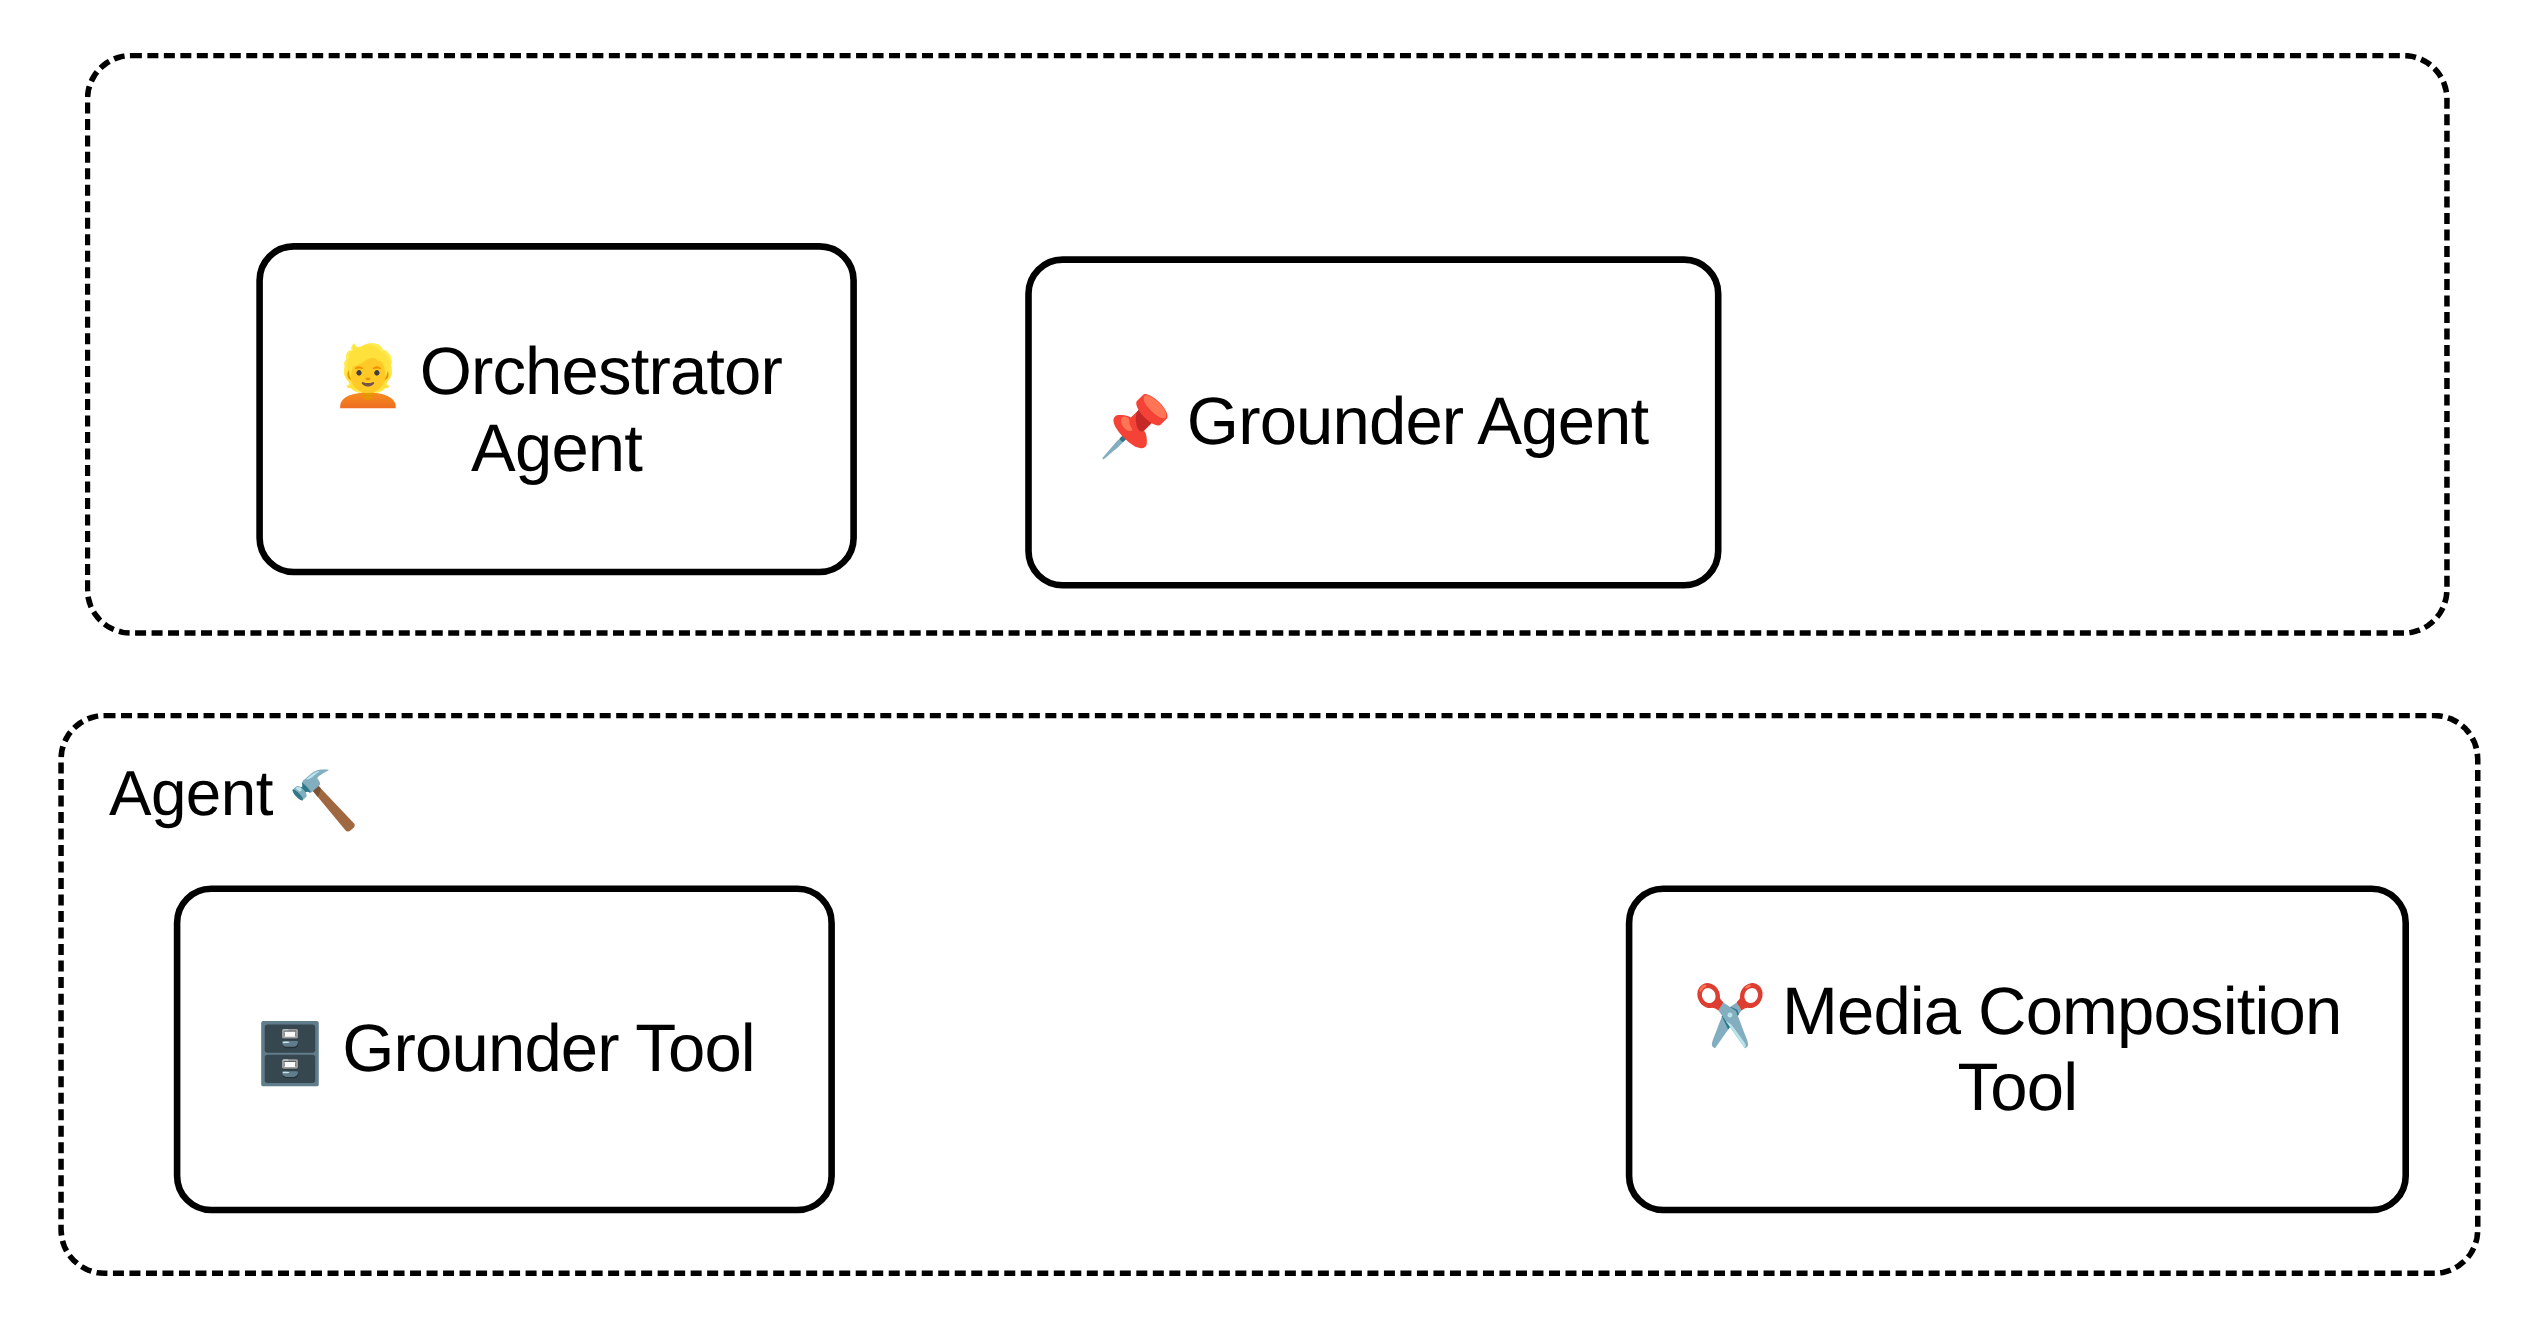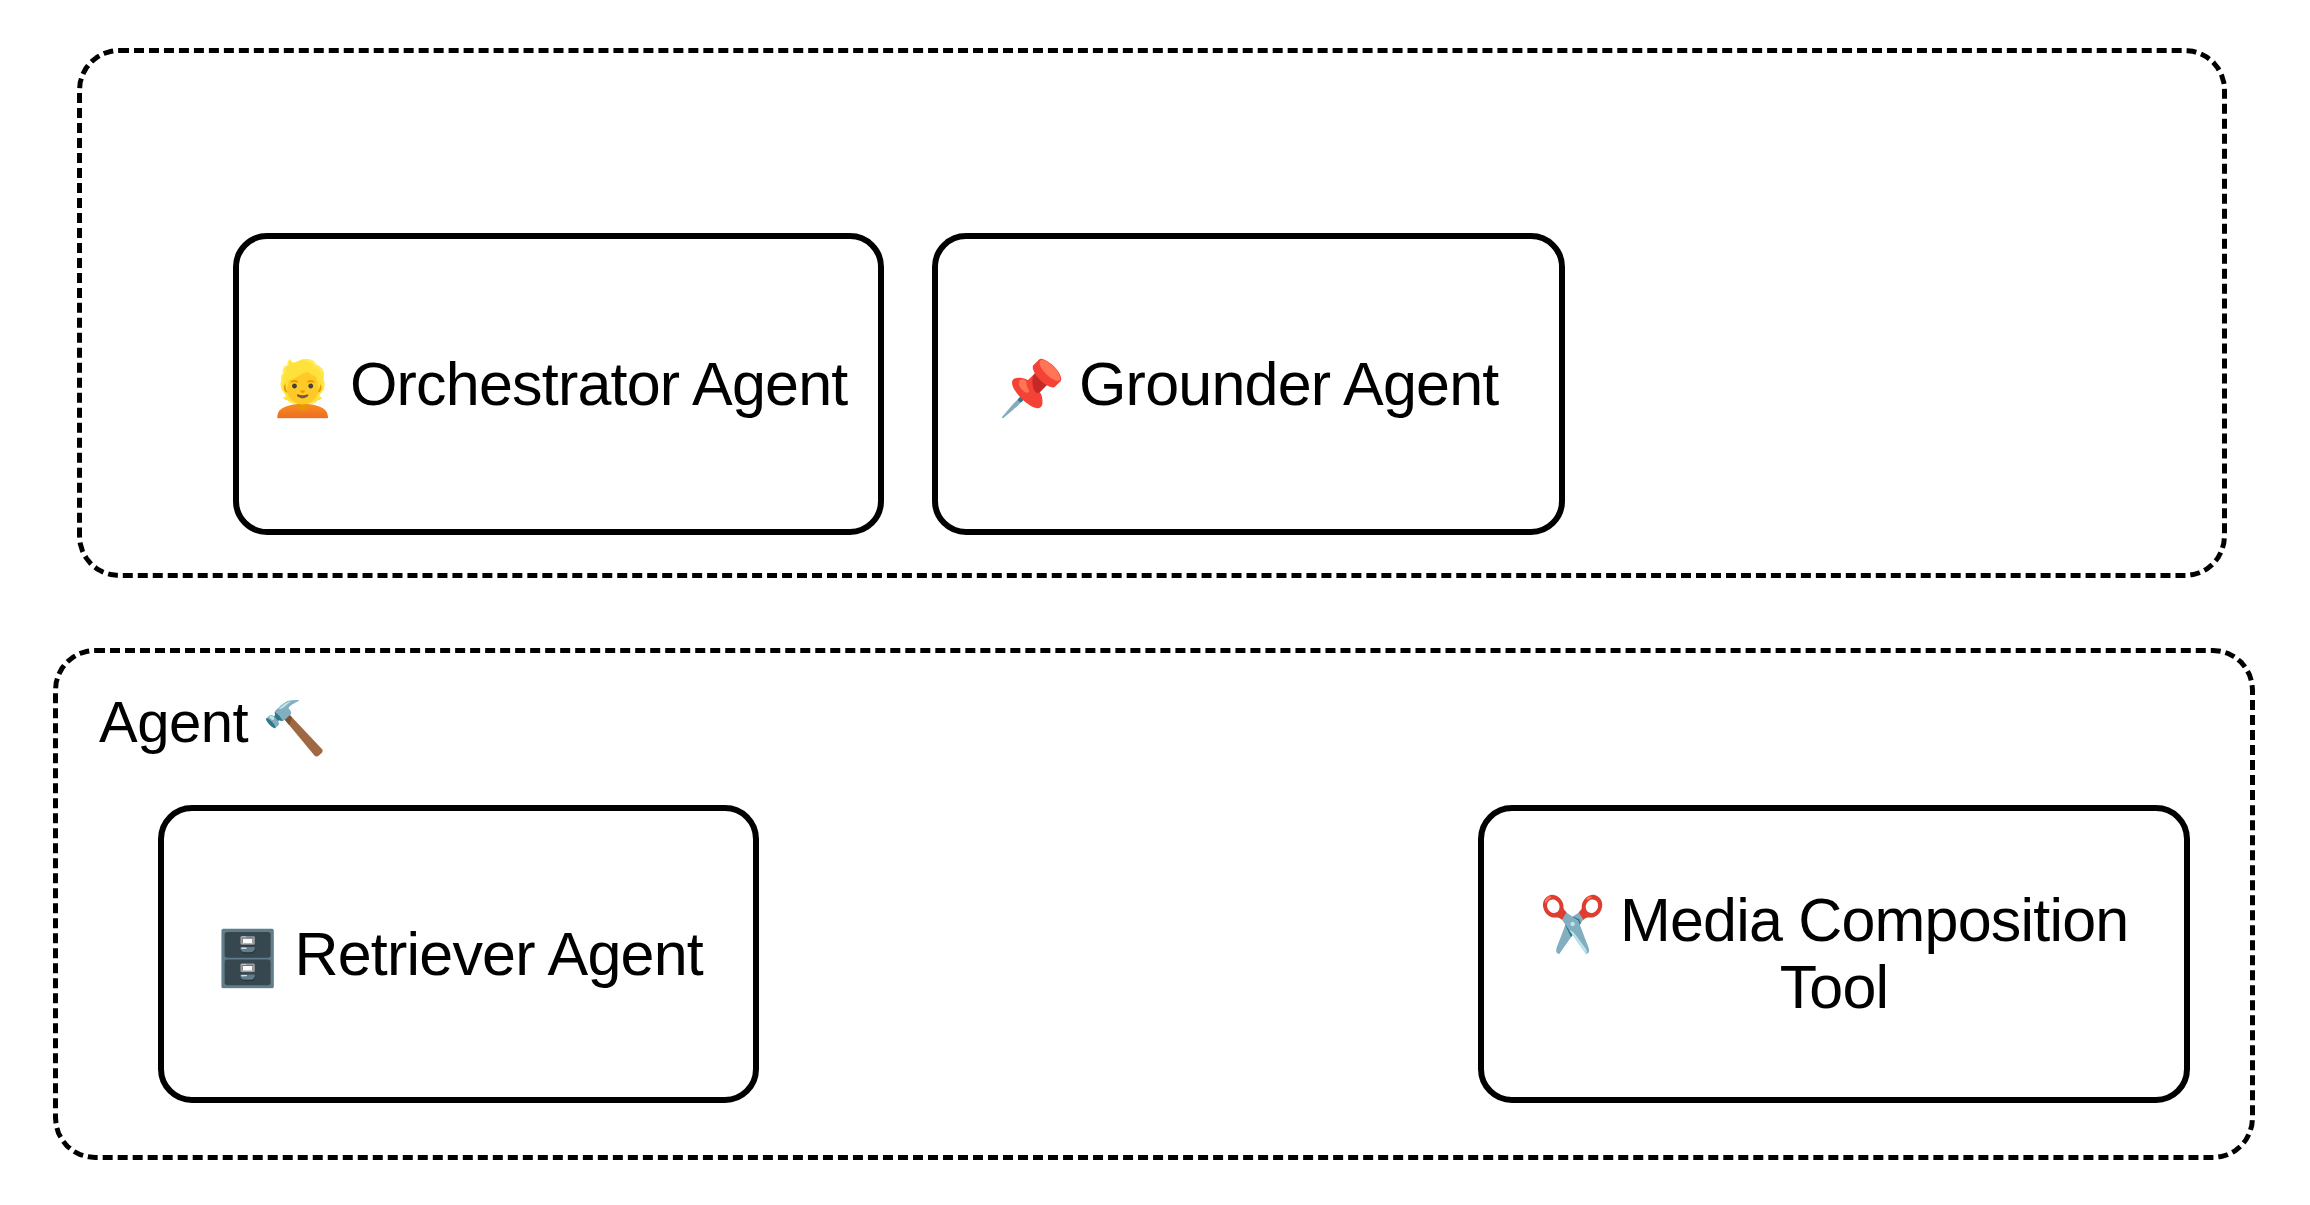--- a/index.html
+++ b/index.html
@@ -94,21 +94,21 @@
     white-space: normal;
   }
 
   .card-emoji {
     font-size: 54px;
     vertical-align: -2px;
     margin-right: 14px;
   }
 
   
-  #card-orchestrator { left: 151px;  top: 180px; width: 651px; height: 302px; }
+  #card-orchestrator { left: 151px;  top: 168px; width: 546px; height: 302px; }
   #card-grounder     { left: 850px;  top: 180px; width: 633px; height: 302px; }
   #card-critic       { left: 1530px; top: 180px; width: 571px; height: 302px; }
 
   
   #card-retriever { left: 100px;  top: 152px; width: 601px; height: 298px; }
   #card-vision    { left: 750px;  top: 152px; width: 621px; height: 298px; }
   #card-media     { left: 1420px; top: 152px; width: 712px; height: 298px; }
 
   #card-media .card-inner { line-height: 1.1; }
 </style>
@@ -129,21 +129,21 @@
     </div>
 
 
   </div>
 
   <div class="group" id="tool-group">
 
     <div class="group-label"><span>Agent</span><span class="label-emoji">🔨</span></div>
 
     <div class="card" id="card-retriever">
-      <span class="card-inner"><span class="card-emoji">🗄️</span><span>Retriever Agent</span></span>
+      <span class="card-inner"><span class="card-emoji">🗄️</span><span>Grounder Tool</span></span>
     </div>
 
 
     <div class="card" id="card-media">
       <span class="card-inner"><span class="card-emoji">✂️</span><span>Media Composition Tool</span></span>
     </div>
 
   </div>
 
 </div>

